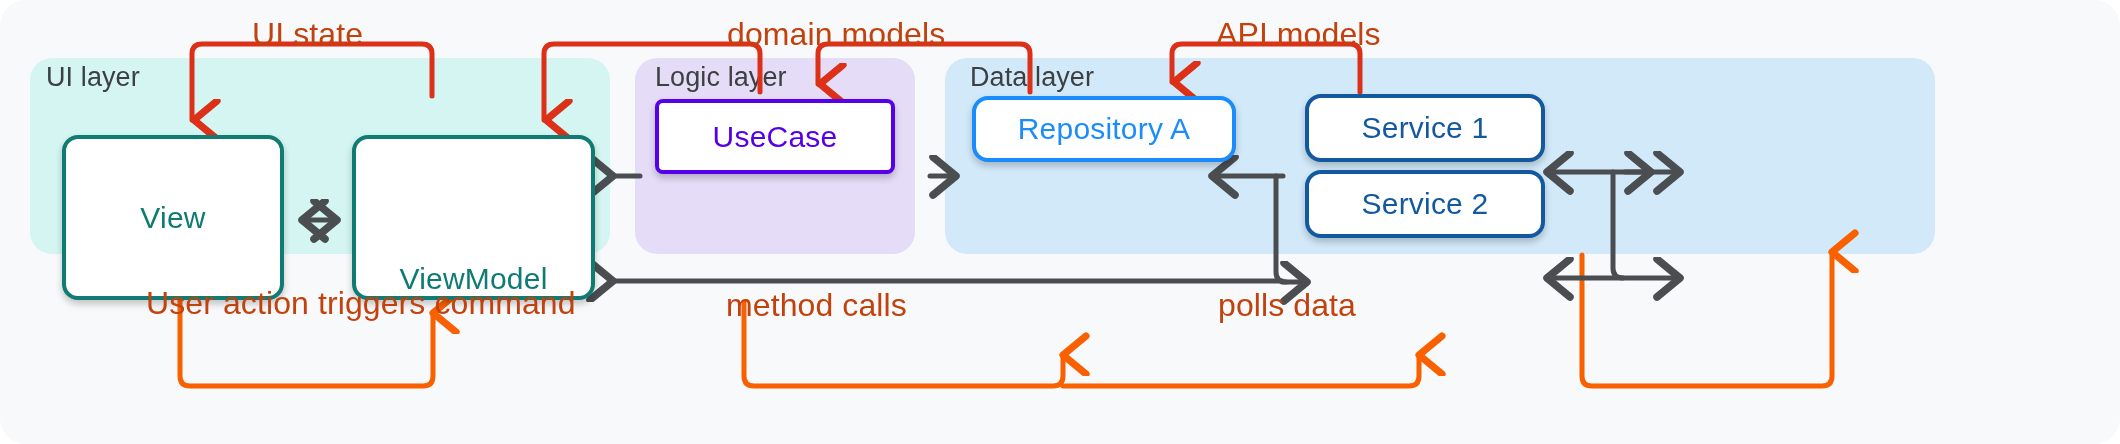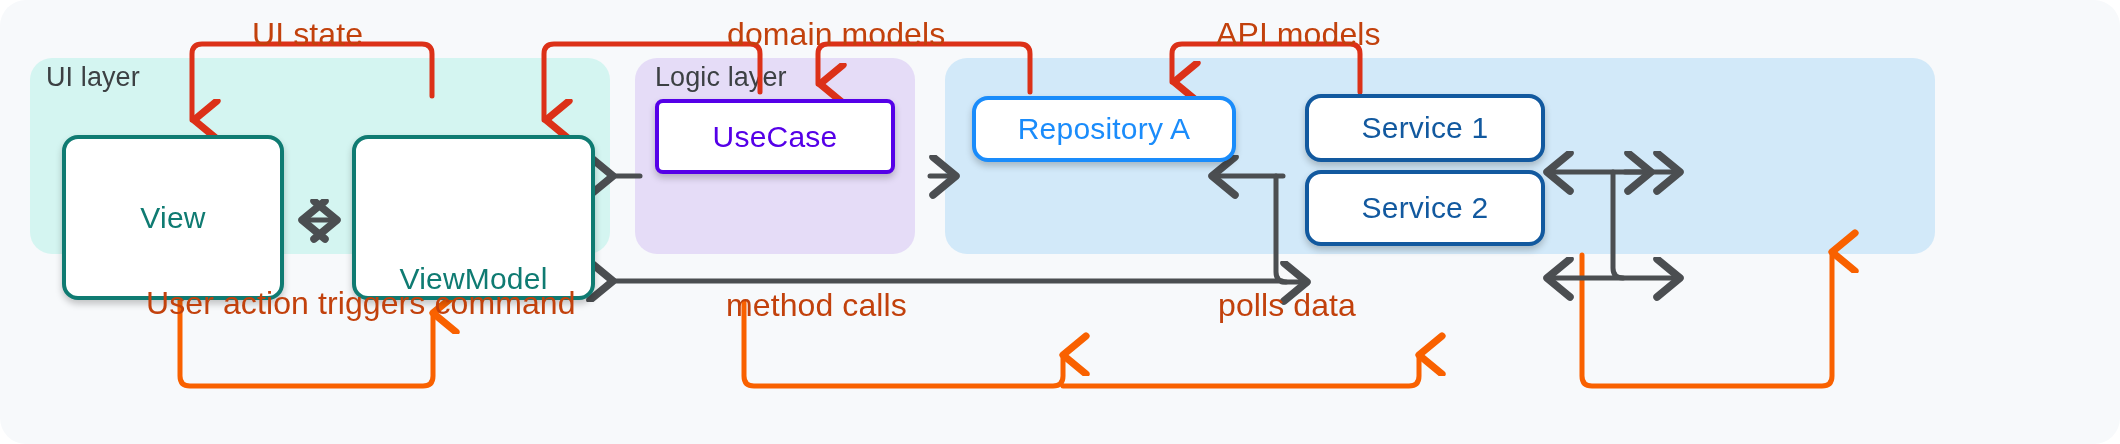--- a/index.html
+++ b/index.html
@@ -50,21 +50,21 @@
   .node.purple { border: 4px solid #5500e8; color: #5500e8; border-radius: 8px; }
   .node.blue   { border: 4px solid #1a8cfb; color: #1a8cfb; }
   .node.navy   { border: 4px solid #12599f; color: #12599f; }
 
   #node-view       { left: 62px;   top: 135px; width: 222px; height: 165px; }
   #node-viewmodel  { left: 352px;  top: 135px; width: 243px; height: 165px; align-items: flex-end; }
   #node-usecase    { left: 655px;  top: 99px;  width: 240px; height: 75px;  }
   #node-repo-a     { left: 972px;  top: 96px;  width: 264px; height: 66px; text-align: right;  }
   #node-repo-b     { left: 972px;  top: 170px; width: 238px; height: 66px;  }
   #node-service-1  { left: 1305px; top: 94px;  width: 240px; height: 68px;  }
-  #node-service-2  { left: 1305px; top: 170px; width: 240px; height: 76px;  }
+  #node-service-2  { left: 1305px; top: 170px; width: 240px; height: 68px;  }
 
   
   .edge-label {
     position: absolute;
     font-size: 32px;
     color: #c2410c;
     white-space: nowrap;
     letter-spacing: .1px;
   }
   #lbl-ui-state     { left: 252px;  top: 16px;  }
@@ -80,20 +80,21 @@
 <body>
 
 <div id="canvas">
 
   <div class="layer" id="layer-ui"></div>
   <div class="layer" id="layer-logic"></div>
   <div class="layer" id="layer-data"></div>
 
   <div class="layer-label" id="label-ui">UI layer</div>
   <div class="layer-label" id="label-logic">Logic layer</div>
+  <div class="layer-label" id="label-data">Data layer</div>
 
   <svg id="wires" viewBox="0 0 2120 444" xmlns="http://www.w3.org/2000/svg">
     <defs>
       <marker id="ah-red" markerWidth="9" markerHeight="9" refX="4.2" refY="7.4" orient="auto" markerUnits="strokeWidth">
         <path d="M0.4,2.4 L4.2,7.0 L8.0,2.4" fill="none" stroke="#dc3118" stroke-width="1.45" stroke-linecap="round" stroke-linejoin="round"></path>
       </marker>
       <marker id="ah-orange" markerWidth="9" markerHeight="9" refX="4.2" refY="1.9" orient="auto" markerUnits="strokeWidth">
         <path d="M0.4,6.5 L4.2,1.9 L8.0,6.5" fill="none" stroke="#f96100" stroke-width="1.45" stroke-linecap="round" stroke-linejoin="round"></path>
       </marker>
       <marker id="ah-gray-r" markerWidth="9" markerHeight="9" refX="7.0" refY="4.2" orient="auto" markerUnits="strokeWidth">

